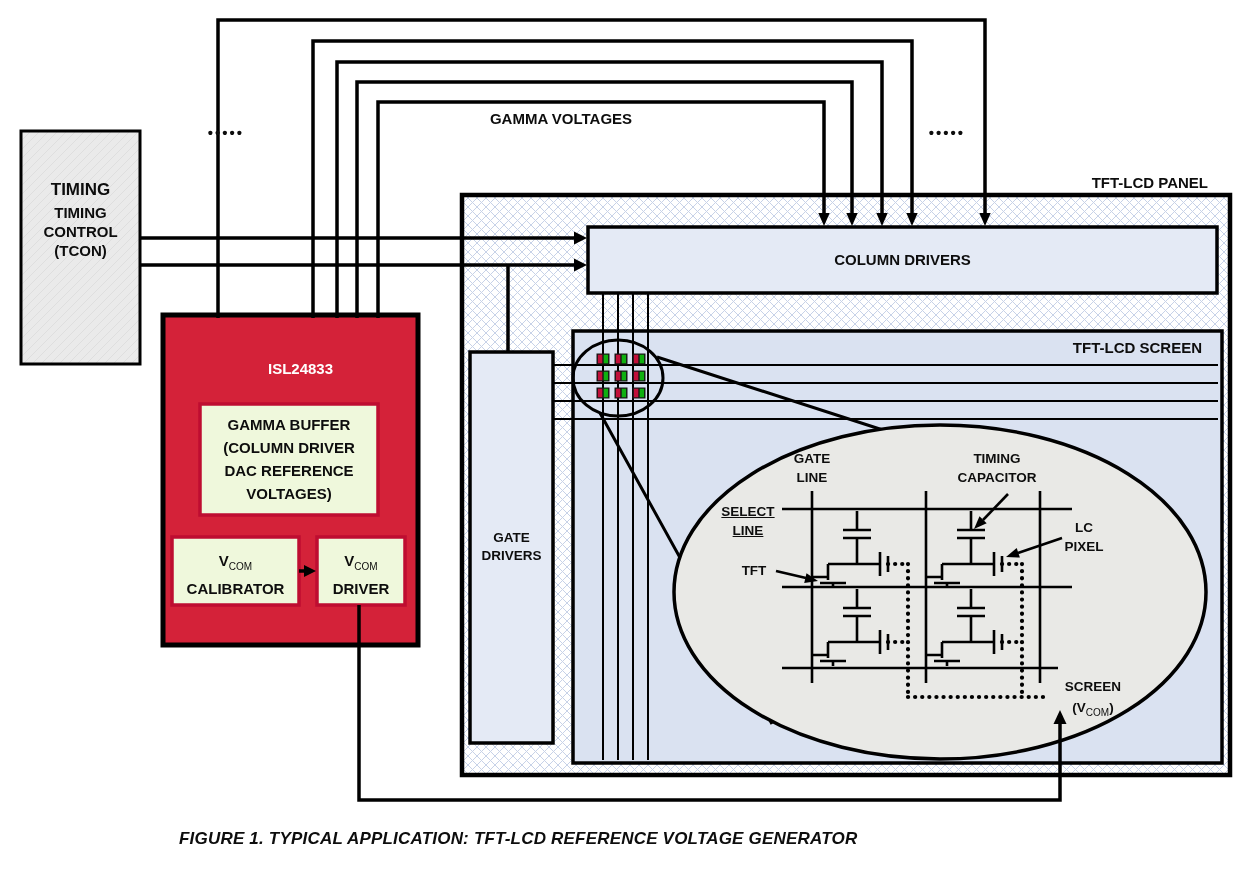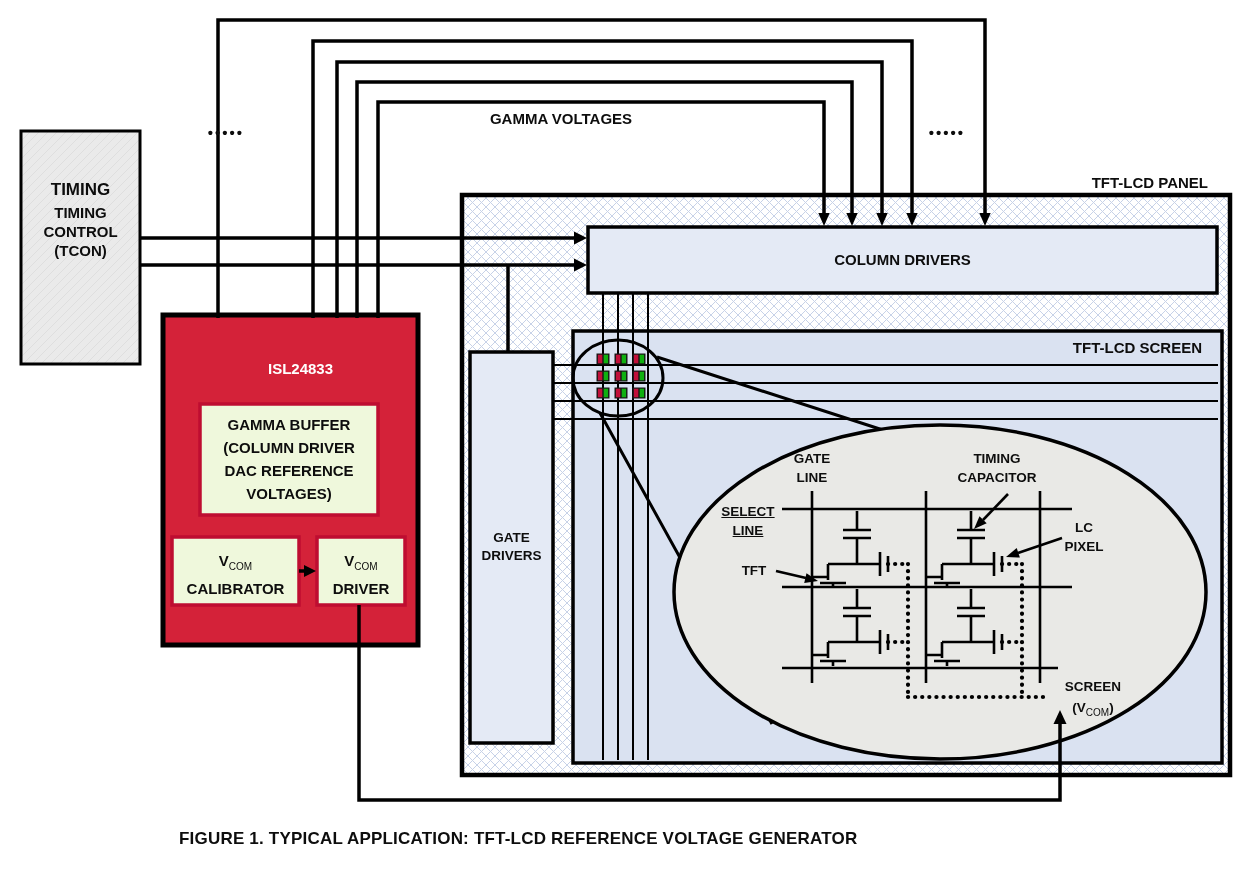--- a/index.html
+++ b/index.html
@@ -12,21 +12,21 @@
   .blk{display:block;}
   .fs15{font-size:15px;}
   .fs17{font-size:17px;}
   .fs135{font-size:13.5px;}
   .white{color:#fff;}
   .sub{font-size:10px;vertical-align:-3.5px;font-weight:normal;}
   .dots{font-size:15px;letter-spacing:2px;}
   .lh23 .blk{line-height:23px;}
   .lh19 .blk{line-height:19px;}
   .lh21 .blk{line-height:21px;}
-  .caption{letter-spacing:0.2px;}
+  .caption{letter-spacing:0.2px;font-style:italic;}
 </style>
 </head>
 <body>
 
 <div class="stage">
 
 <svg width="1256" height="869" viewBox="0 0 1256 869">
   <defs>
     <pattern id="hatch" width="9" height="9" patternUnits="userSpaceOnUse">
       <path d="M0,0 L9,9 M9,0 L0,9" stroke="#C7D2E8" stroke-width="1" fill="none"></path>

